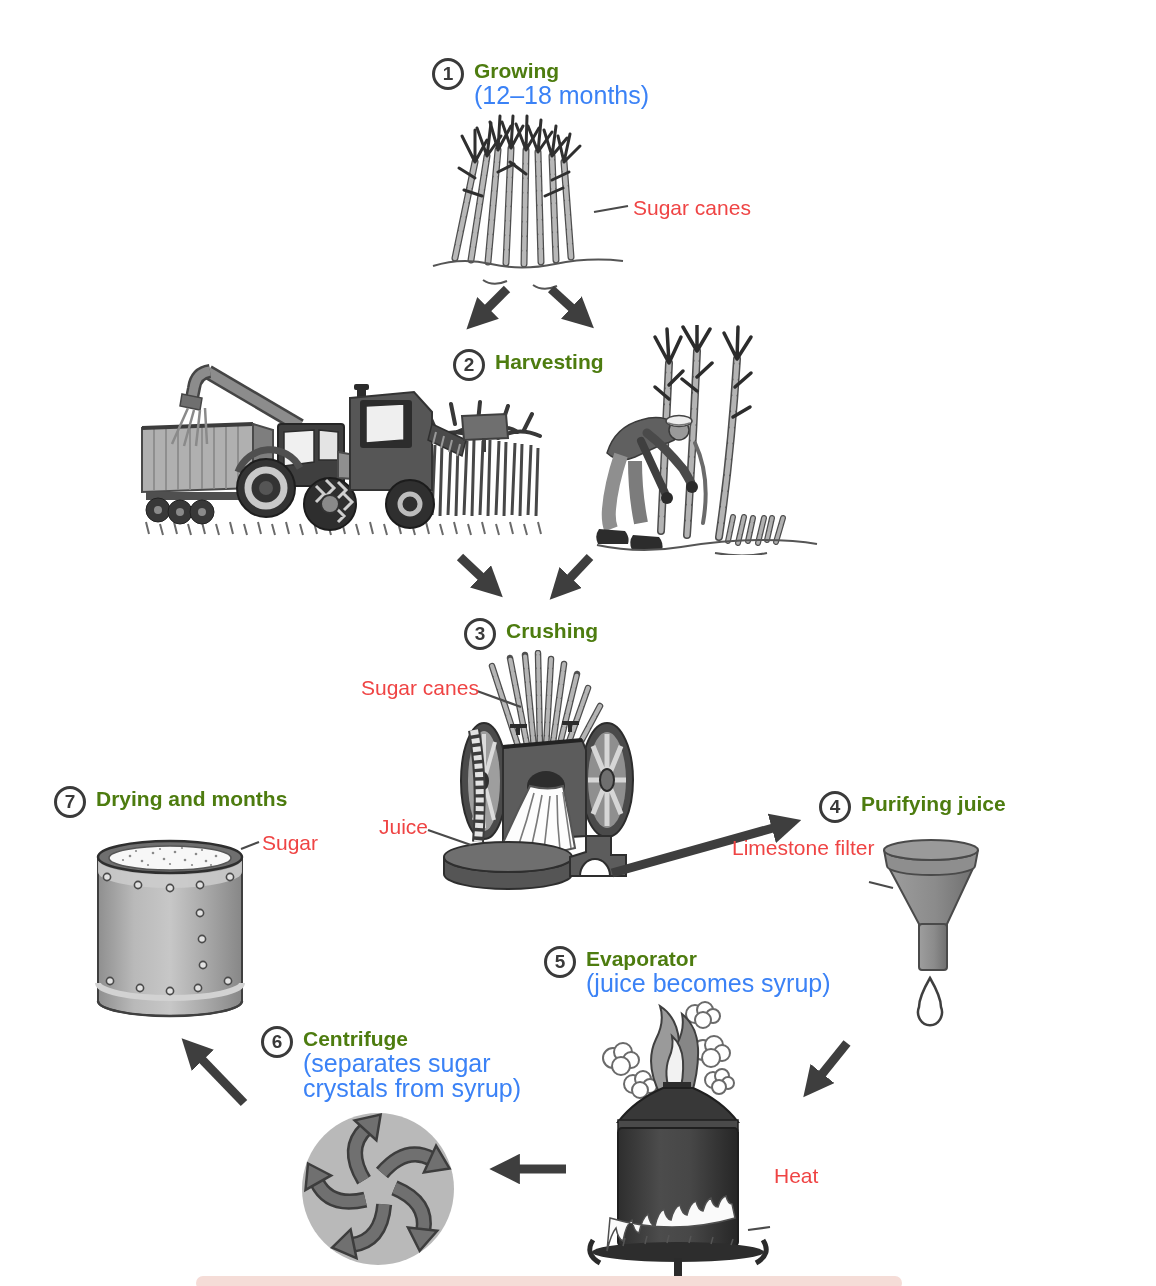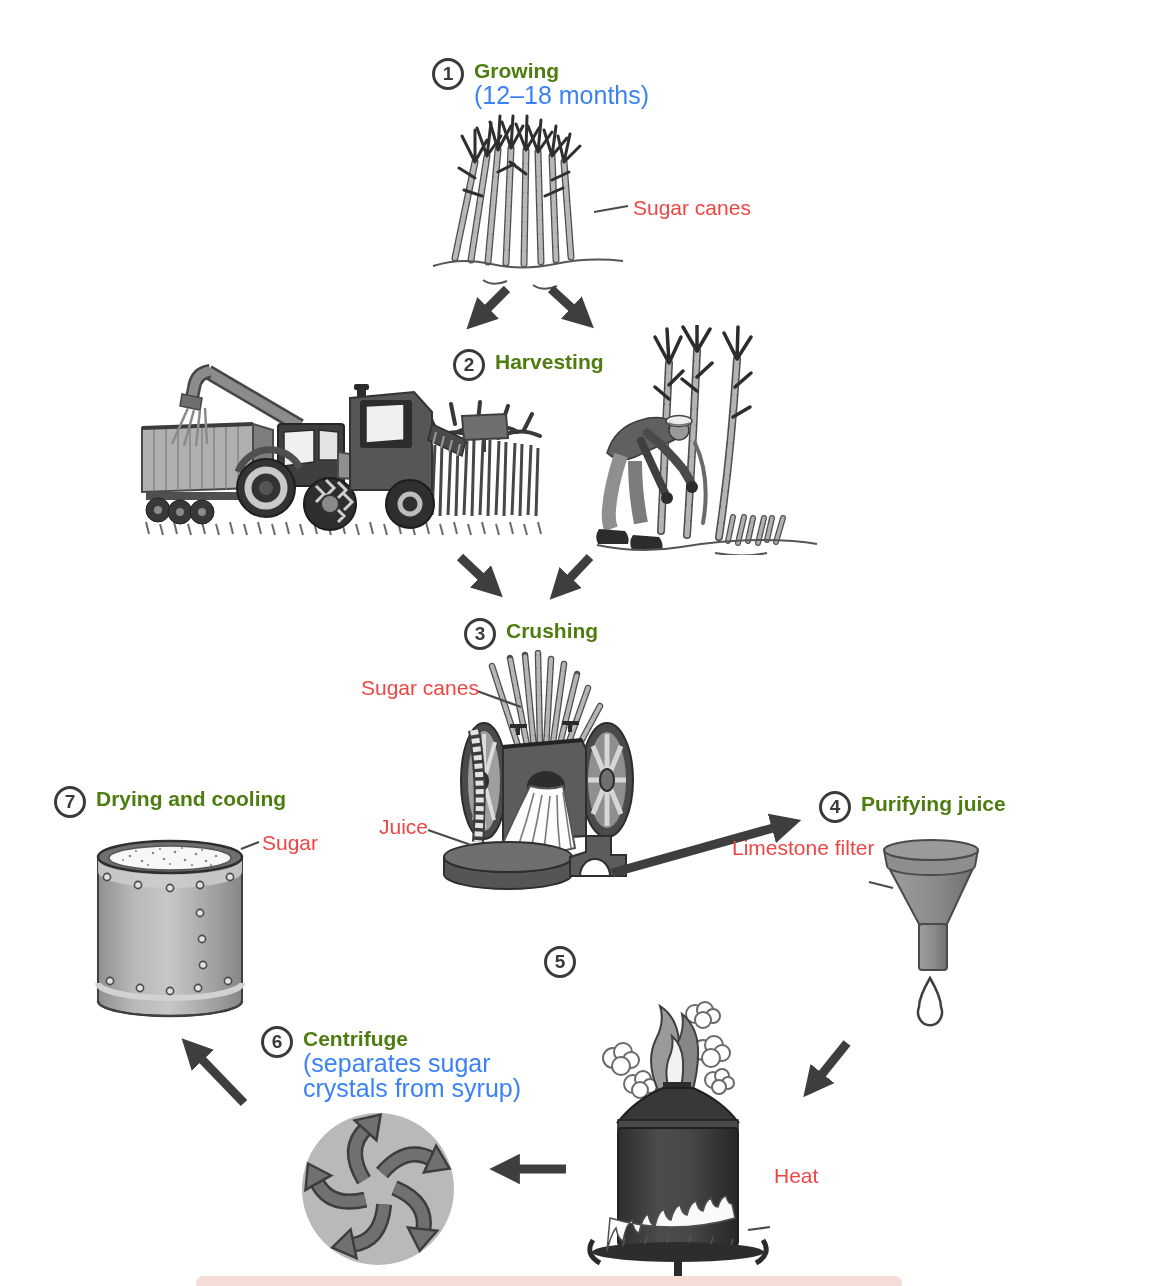--- a/index.html
+++ b/index.html
@@ -38,34 +38,38 @@
     <div class="stitle">Crushing</div>
   </div>
 
   <div class="step" style="left:819px;top:791px">
     <span class="badge">4</span>
     <div class="stitle">Purifying juice</div>
   </div>
 
   <div class="step" style="left:544px;top:946px">
     <span class="badge">5</span>
+    <div>
+      <div class="stitle">Evaporator</div>
+      <div class="ssub">(juice becomes syrup)</div>
+    </div>
   </div>
 
   <div class="step" style="left:261px;top:1026px">
     <span class="badge">6</span>
     <div>
       <div class="stitle">Centrifuge</div>
       <div class="ssub">(separates sugar
 crystals from syrup)</div>
     </div>
   </div>
 
   <div class="step" style="left:54px;top:786px">
     <span class="badge">7</span>
-    <div class="stitle">Drying and cooling</div>
+    <div class="stitle">Drying and months</div>
   </div>
 
   <div class="ann" style="left:633px;top:196px">Sugar canes</div>
   <div class="ann" style="left:361px;top:676px">Sugar canes</div>
   <div class="ann" style="left:379px;top:815px">Juice</div>
   <div class="ann" style="left:732px;top:836px">Limestone filter</div>
   <div class="ann" style="left:774px;top:1164px">Heat</div>
   <div class="ann" style="left:262px;top:831px">Sugar</div>
 
   <svg class="ill" style="left:425px;top:100px" width="210" height="195" viewBox="0 0 210 195">

